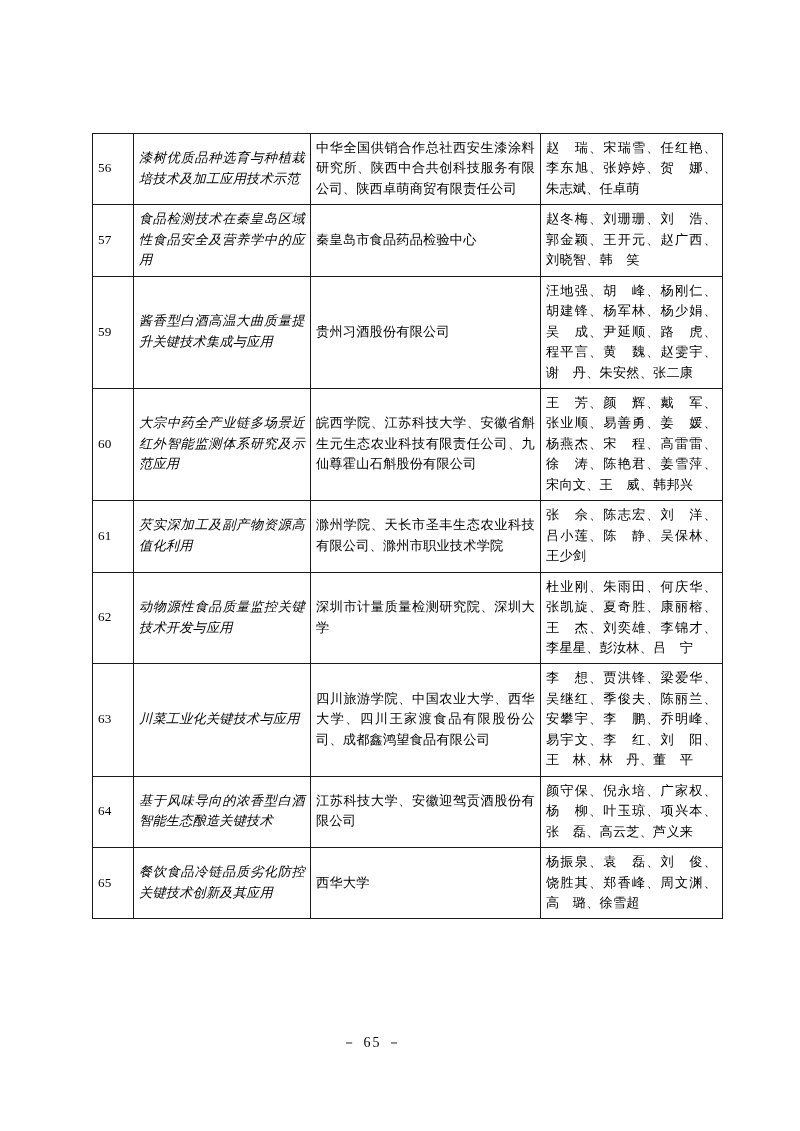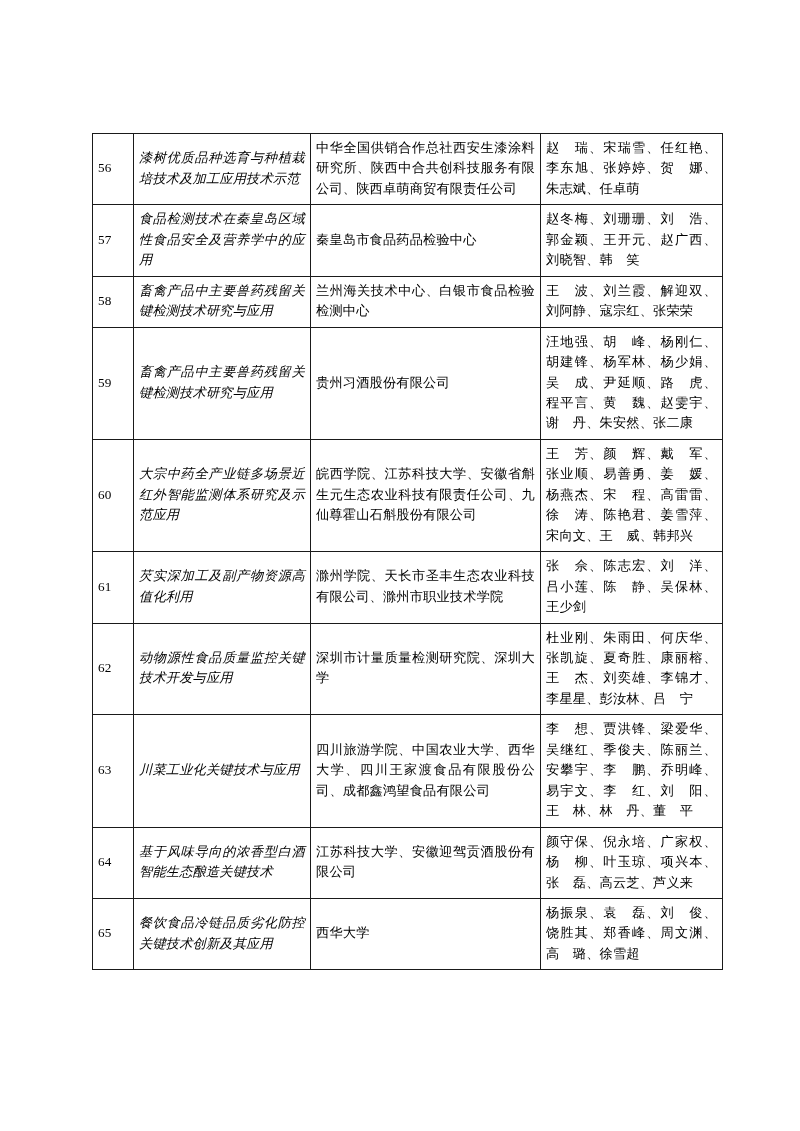--- a/index.html
+++ b/index.html
@@ -111,30 +111,24 @@
         <td class="cell-people">赵　瑞、宋瑞雪、任红艳、李东旭、张婷婷、贺　娜、朱志斌、任卓萌</td>
       </tr>
 
       <tr>
         <td class="cell-idx">57</td>
         <td class="cell-title">食品检测技术在秦皇岛区域性食品安全及营养学中的应用</td>
         <td class="cell-org">秦皇岛市食品药品检验中心</td>
         <td class="cell-people">赵冬梅、刘珊珊、刘　浩、郭金颖、王开元、赵广西、刘晓智、韩　笑</td>
       </tr>
 
-      <tr>
-        <td class="cell-idx">58</td>
-        <td class="cell-title">畜禽产品中主要兽药残留关键检测技术研究与应用</td>
-        <td class="cell-org">兰州海关技术中心、白银市食品检验检测中心</td>
-        <td class="cell-people">王　波、刘兰霞、解迎双、刘阿静、寇宗红、张荣荣</td>
-      </tr>
 
       <tr>
         <td class="cell-idx">59</td>
-        <td class="cell-title">畜禽产品中主要兽药残留关键检测技术研究与应用</td>
+        <td class="cell-title">酱香型白酒高温大曲质量提升关键技术集成与应用</td>
         <td class="cell-org">贵州习酒股份有限公司</td>
         <td class="cell-people">汪地强、胡　峰、杨刚仁、胡建锋、杨军林、杨少娟、吴　成、尹延顺、路　虎、程平言、黄　魏、赵雯宇、谢　丹、朱安然、张二康</td>
       </tr>
 
       <tr>
         <td class="cell-idx">60</td>
         <td class="cell-title">大宗中药全产业链多场景近红外智能监测体系研究及示范应用</td>
         <td class="cell-org">皖西学院、江苏科技大学、安徽省斛生元生态农业科技有限责任公司、九仙尊霍山石斛股份有限公司</td>
         <td class="cell-people">王　芳、颜　辉、戴　军、张业顺、易善勇、姜　媛、杨燕杰、宋　程、高雷雷、徐　涛、陈艳君、姜雪萍、宋向文、王　威、韩邦兴</td>
       </tr>
@@ -170,14 +164,15 @@
       <tr>
         <td class="cell-idx">65</td>
         <td class="cell-title">餐饮食品冷链品质劣化防控关键技术创新及其应用</td>
         <td class="cell-org">西华大学</td>
         <td class="cell-people">杨振泉、袁　磊、刘　俊、饶胜其、郑香峰、周文渊、高　璐、徐雪超</td>
       </tr>
 
     </tbody>
   </table>
 
+  <div class="page-number">－ 65 －</div>
 
 </div>
 
 </body></html>

